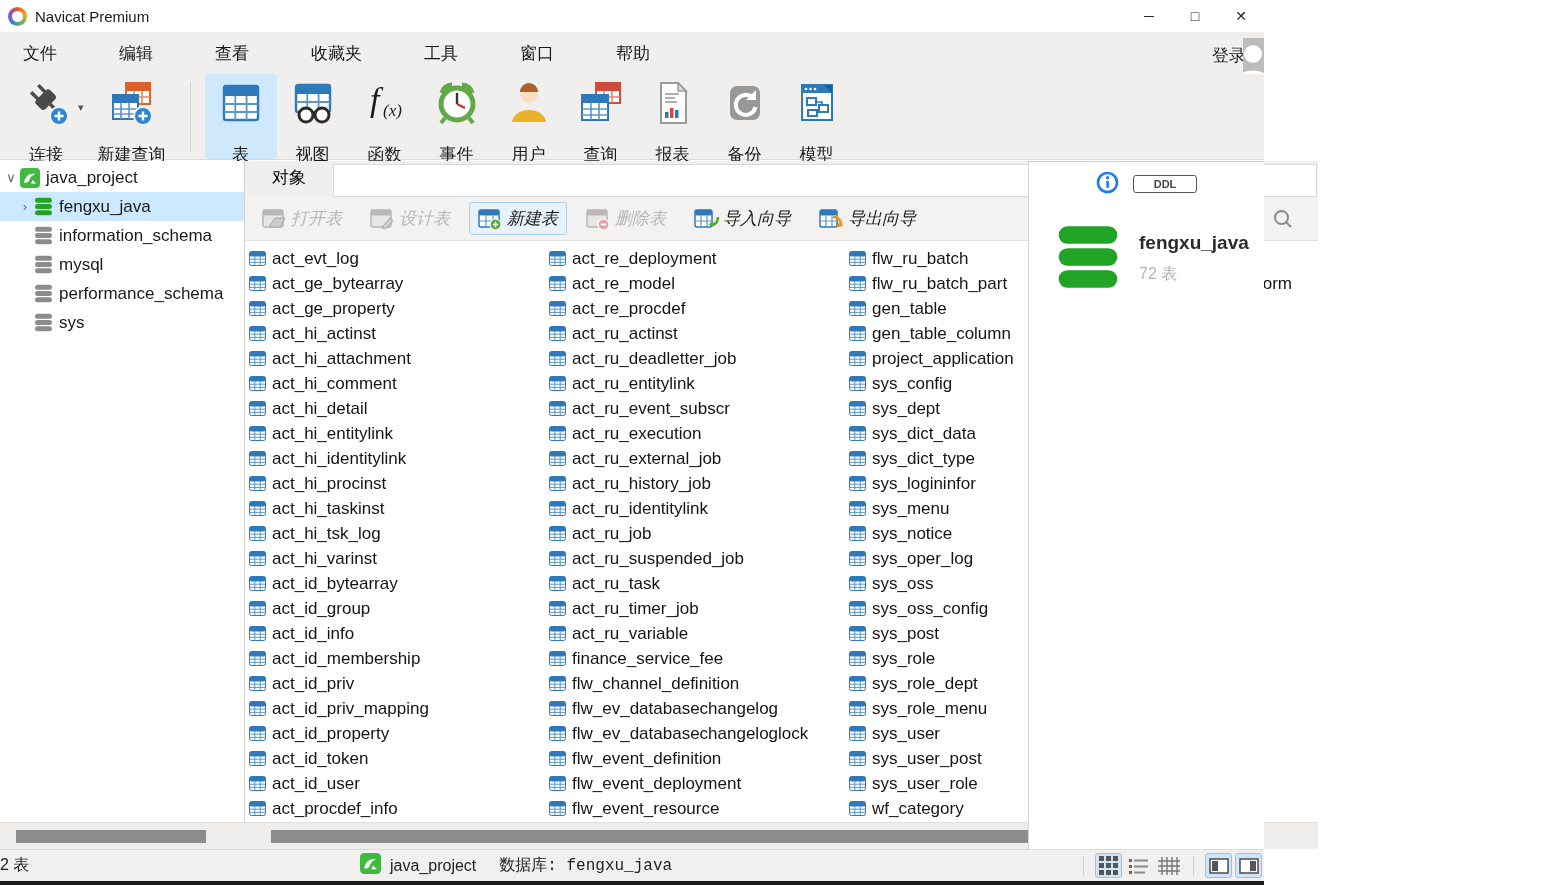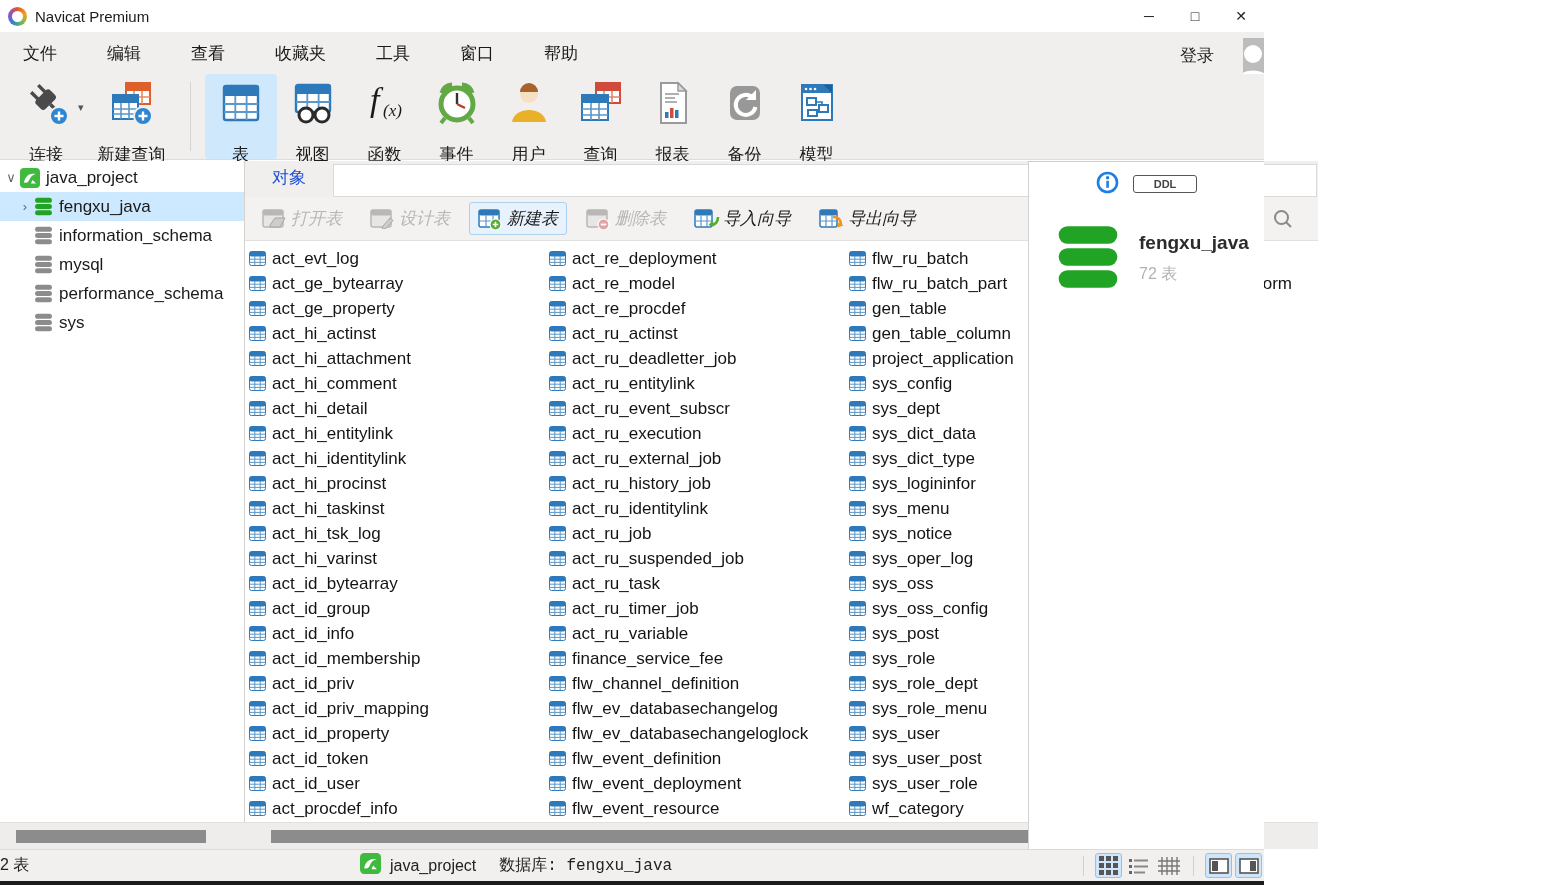--- a/index.html
+++ b/index.html
@@ -14,21 +14,21 @@
     background:conic-gradient(#e4572e,#f6a21d,#74b94e,#2e86d1,#8e4fd1,#e4572e);
     position:relative; }
   .app-logo::after { content:""; position:absolute; inset:4px; background:#fff; border-radius:50%; }
   .app-title { font-size:15px; color:#1a1a1a; }
   .win-controls { margin-left:auto; display:flex; height:32px; }
   .win-btn { width:46px; height:32px; display:flex; align-items:center; justify-content:center;
     font-size:14px; color:#222; }
 
   
   .menubar { position:absolute; top:32px; left:0; right:0; height:42px; background:#f1efee;
-    display:flex; align-items:center; padding-left:6px; }
+    display:flex; align-items:center; padding-left:6px;gap:12px; }
   .menu-item { font-size:17px; color:#1a1a1a; padding:6px 17px; margin-right:16px; }
   .menu-right { margin-left:auto; display:flex; align-items:center; }
   .login-label { font-size:17px; color:#1a1a1a; margin-right:10px; }
   .avatar { position:absolute; top:38px; right:0; width:21px; height:44px; background:#bcbcbc; overflow:hidden; }
   .avatar svg { margin-left:-10px; }
 
   
   .toolbar { position:absolute; top:74px; left:0; right:0; height:86px; background:#f1efee;
     border-bottom:1px solid #dedcda; display:flex; align-items:stretch; padding-left:10px; }
   .tool { display:flex; flex-direction:column; align-items:center; justify-content:flex-start;
@@ -43,21 +43,21 @@
   .main { position:absolute; top:161px; left:0; width:1318px; bottom:36px; display:flex; }
   .sidebar { width:245px; background:#fff; border-right:1px solid #d5d3d1; padding-top:2px; overflow:hidden; }
   .tree-row { height:29px; display:flex; align-items:center; font-size:17px; color:#1a1a1a; white-space:nowrap; }
   .tree-row.selected { background:#cde9ff; }
   .tree-caret { width:14px; text-align:center; font-size:13px; color:#666; flex:none; }
   .tree-icon { flex:none; margin:0 6px 0 2px; display:flex; }
   .indent0 { padding-left:4px; } .indent1 { padding-left:18px; }
 
   .content { flex:1; display:flex; flex-direction:column; background:#fff; min-width:0; }
   .tabbar { height:36px; background:#f1efee; display:flex; align-items:flex-end; }
-  .tab-active { padding:0 27px 8px; font-size:17px; color:#1d4ed8;text-align:right; }
+  .tab-active { padding:0 27px 8px; font-size:17px; color:#000000;text-align:right; }
   .tab-rest { flex:1; height:33px; margin:2px 1px 0 0; background:#fff; border:1px solid #dcdad8; }
 
   .obj-toolbar { height:44px; background:#f3f2f1; border-bottom:1px solid #e2e0de;
     display:flex; align-items:center; padding-left:8px; }
   .obj-btn { display:flex; align-items:center; gap:5px; font-size:17px; margin-right:10px;
     padding:4px 8px; border:1px solid transparent; border-radius:3px; color:#1a1a1a;font-style:italic; }
   .obj-btn.disabled { color:#b9b7b5; }
   .obj-btn.highlight { background:#e7f2fc; border-color:#abd0ee; }
   .obj-icon { position:relative; width:24px; height:20px; flex:none; }
   .obj-search { margin-left:auto; margin-right:24px; display:flex; }
@@ -119,21 +119,21 @@
   <div class="menubar">
 
   <div class="menu-item">文件</div>
       <div class="menu-item">编辑</div>
       <div class="menu-item">查看</div>
       <div class="menu-item">收藏夹</div>
       <div class="menu-item">工具</div>
       <div class="menu-item">窗口</div>
       <div class="menu-item">帮助</div>
     </div>
-  <div class="menu-right" style="position:absolute;top:44px;right:40px;align-items:flex-end;">
+  <div class="menu-right" style="position:absolute;top:44px;right:8px;align-items:flex-end;">
     <span class="login-label">登录</span>
   </div>
   <div class="avatar">
     <svg width="40" height="44" viewBox="0 0 40 44">
         <circle cx="20" cy="16" r="9" fill="#fff"></circle>
         <path d="M2 46 C4 28 36 28 38 46 Z" fill="#fff"></path>
       </svg>
   </div>
 
   <div class="toolbar">

